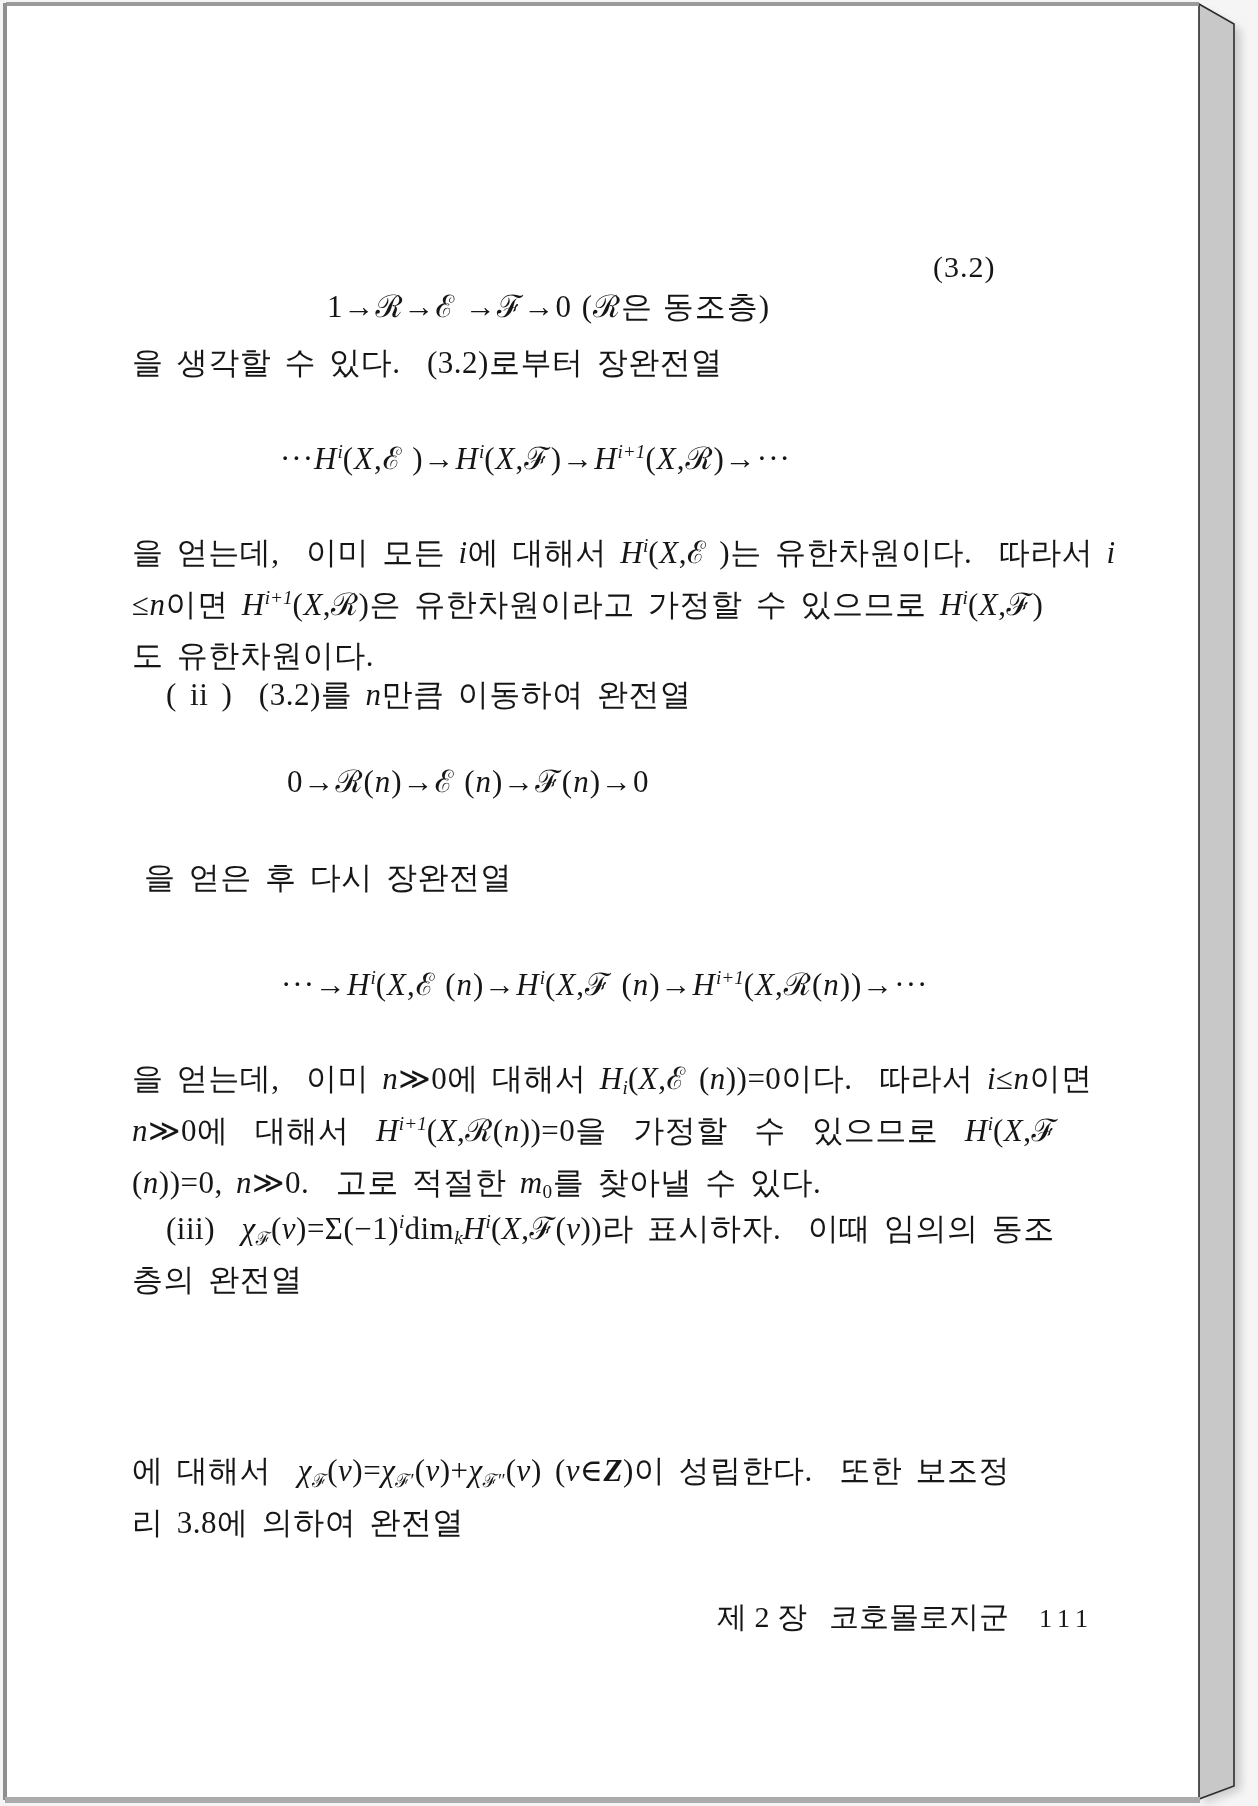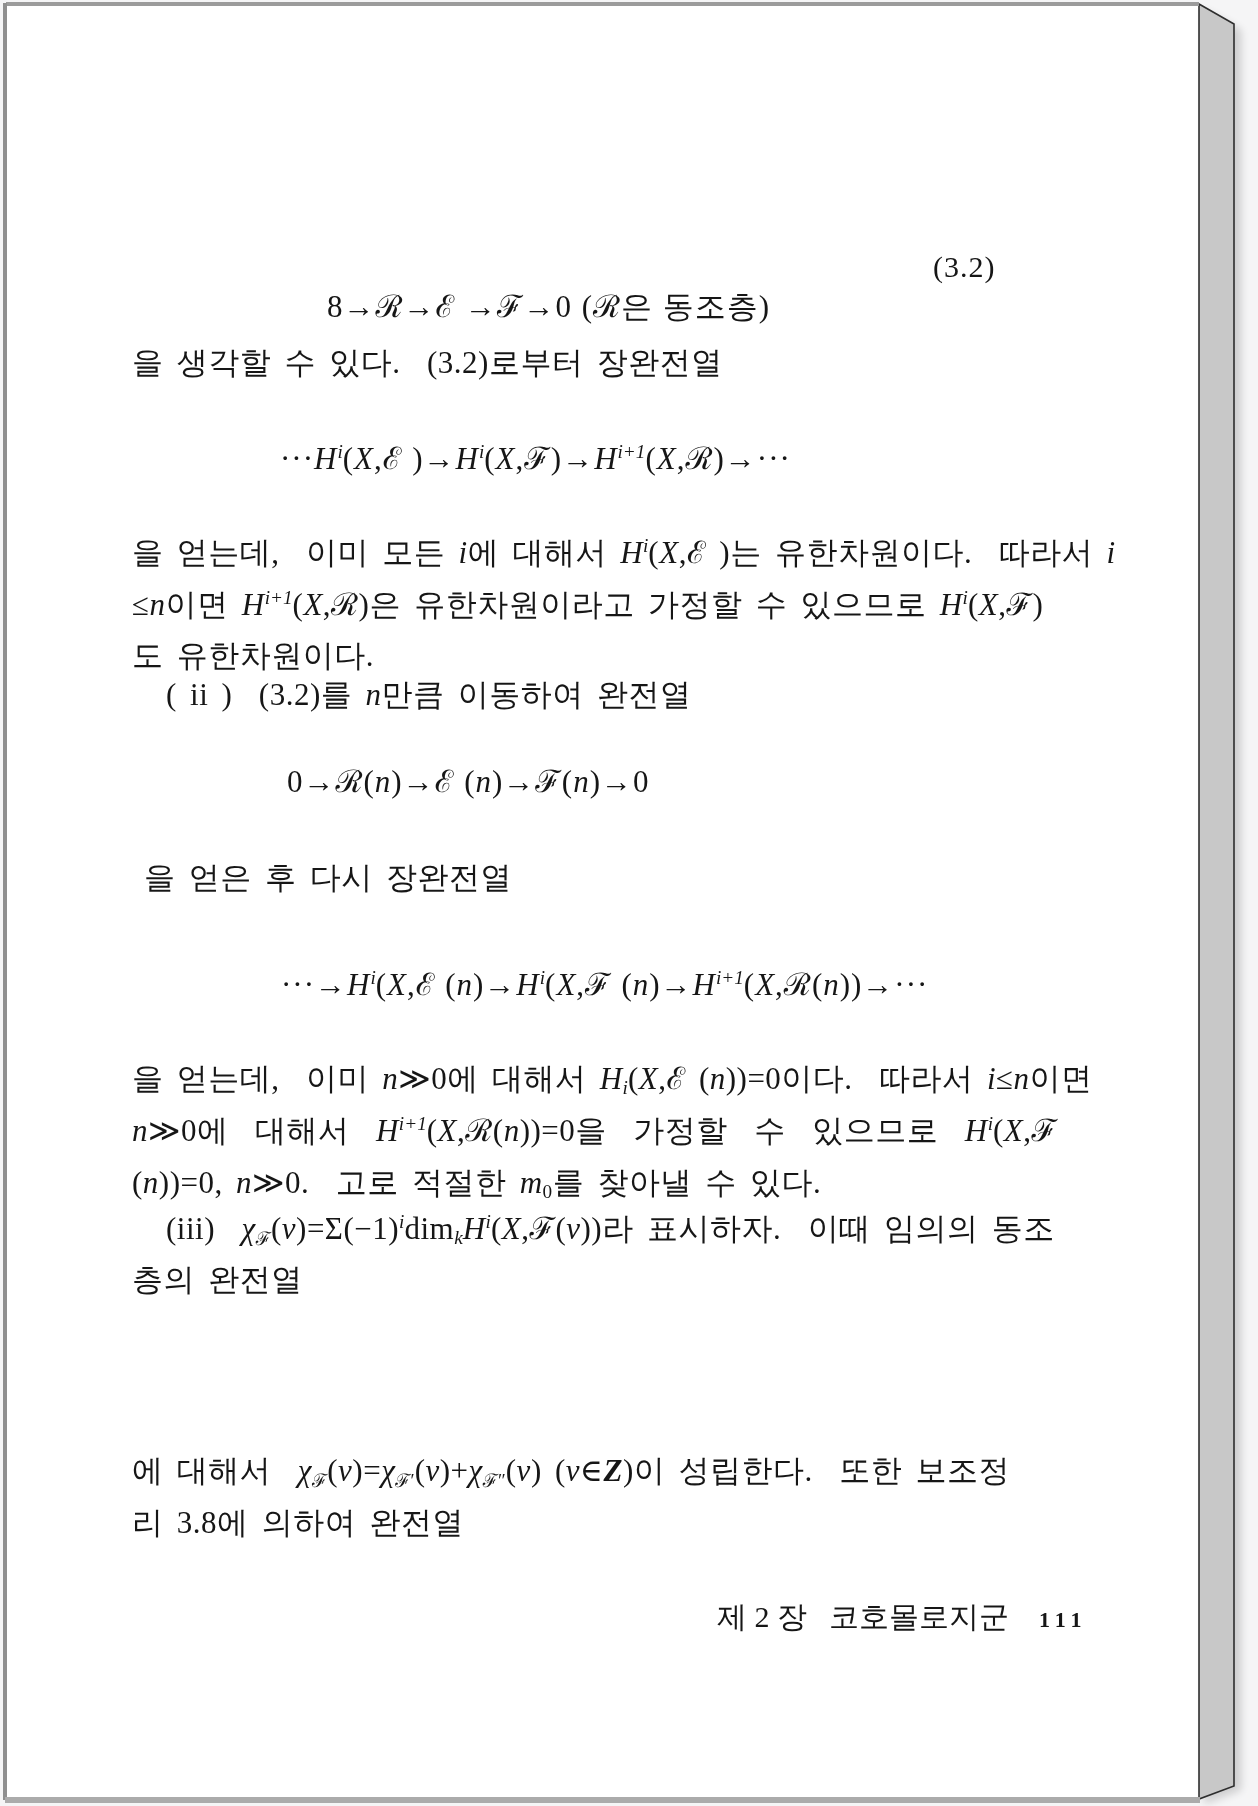--- a/index.html
+++ b/index.html
@@ -16,37 +16,37 @@
   .edge-svg{position:absolute;left:0;top:0;width:1258px;height:1806px;pointer-events:none;}
   .line{
     position:absolute;white-space:pre;
     font-size:31px;line-height:40px;letter-spacing:0.5px;word-spacing:5px;
   }
   .math-line{font-size:31px;letter-spacing:1px;word-spacing:1px;}
   .eqno{position:absolute;left:926px;top:0;font-size:30px;letter-spacing:1px;font-family:Liberation Serif, serif;}
   .footer-row{position:absolute;white-space:pre;font-size:30px;}
   .footer-row .gap1{display:inline-block;width:22px;}
   .footer-row .gap2{display:inline-block;width:30px;}
-  .pageno{font-weight:bold;letter-spacing:6px;font-size:22px;}
+  .pageno{font-weight:normal;letter-spacing:6px;font-size:26px;}
   
   .seg-m{font-style:italic;}
   .seg-sup{font-style:italic;font-size:0.62em;position:relative;top:-0.55em;letter-spacing:0;}
   .seg-sub{font-style:italic;font-size:0.62em;position:relative;top:0.28em;letter-spacing:0;}
   .seg-sub0{font-size:0.62em;position:relative;top:0.28em;}
   .seg-fsub{font-size:0.60em;position:relative;top:0.34em;letter-spacing:0;}
   .seg-u{text-underline-offset:4px;}
   .seg-bz{font-weight:bold;font-style:italic;}
 </style>
 </head>
 <body>
 
 <div class="page-face">
 
   <div class="line math-line" style="top:242px;left:0;width:1193px">
-    <span style="margin-left:281px"><span>8→ℛ→ℰ →ℱ→0 (ℛ은 동조층)</span></span>
+    <span style="margin-left:281px"><span>1→ℛ→ℰ →ℱ→0 (ℛ은 동조층)</span></span>
     <span class="eqno">(3.2)</span>
   </div>
 
   <div class="line" style="top:338px;left:125px"><span>을 생각할 수 있다.  (3.2)로부터 장완전열</span></div>
 
   <div class="line math-line" style="top:434px;left:273px"><span>···</span><span class="seg-m">H</span><span class="seg-sup">i</span><span>(</span><span class="seg-m">X</span><span>,ℰ )→</span><span class="seg-m">H</span><span class="seg-sup">i</span><span>(</span><span class="seg-m">X</span><span>,ℱ)→</span><span class="seg-m">H</span><span class="seg-sup">i+1</span><span>(</span><span class="seg-m">X</span><span>,ℛ)→···</span></div>
 
   <div class="line" style="top:528px;left:125px"><span>을 얻는데,  이미 모든 </span><span class="seg-m">i</span><span>에 대해서 </span><span class="seg-m">H</span><span class="seg-sup">i</span><span>(</span><span class="seg-m">X</span><span>,ℰ )는 유한차원이다.  따라서 </span><span class="seg-m">i</span></div>
   <div class="line" style="top:580px;left:125px"><span>≤</span><span class="seg-m">n</span><span>이면 </span><span class="seg-m">H</span><span class="seg-sup">i+1</span><span>(</span><span class="seg-m">X</span><span>,ℛ)은 유한차원이라고 가정할 수 있</span><span class="seg-u">으므</span><span>로 </span><span class="seg-m">H</span><span class="seg-sup">i</span><span>(</span><span class="seg-m">X</span><span>,ℱ)</span></div>
   <div class="line" style="top:631px;left:125px"><span>도 유한차원이다.</span></div>

